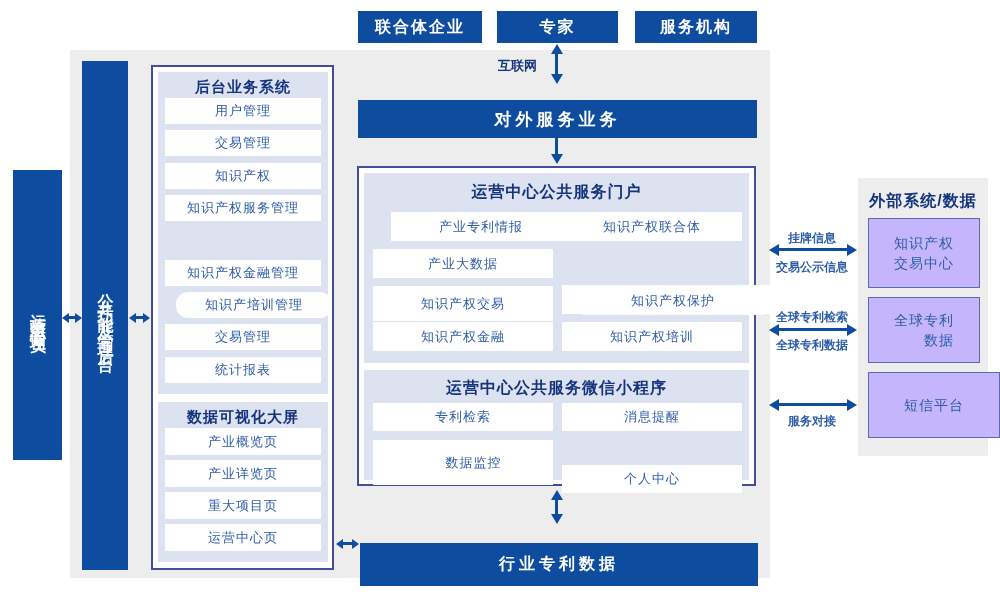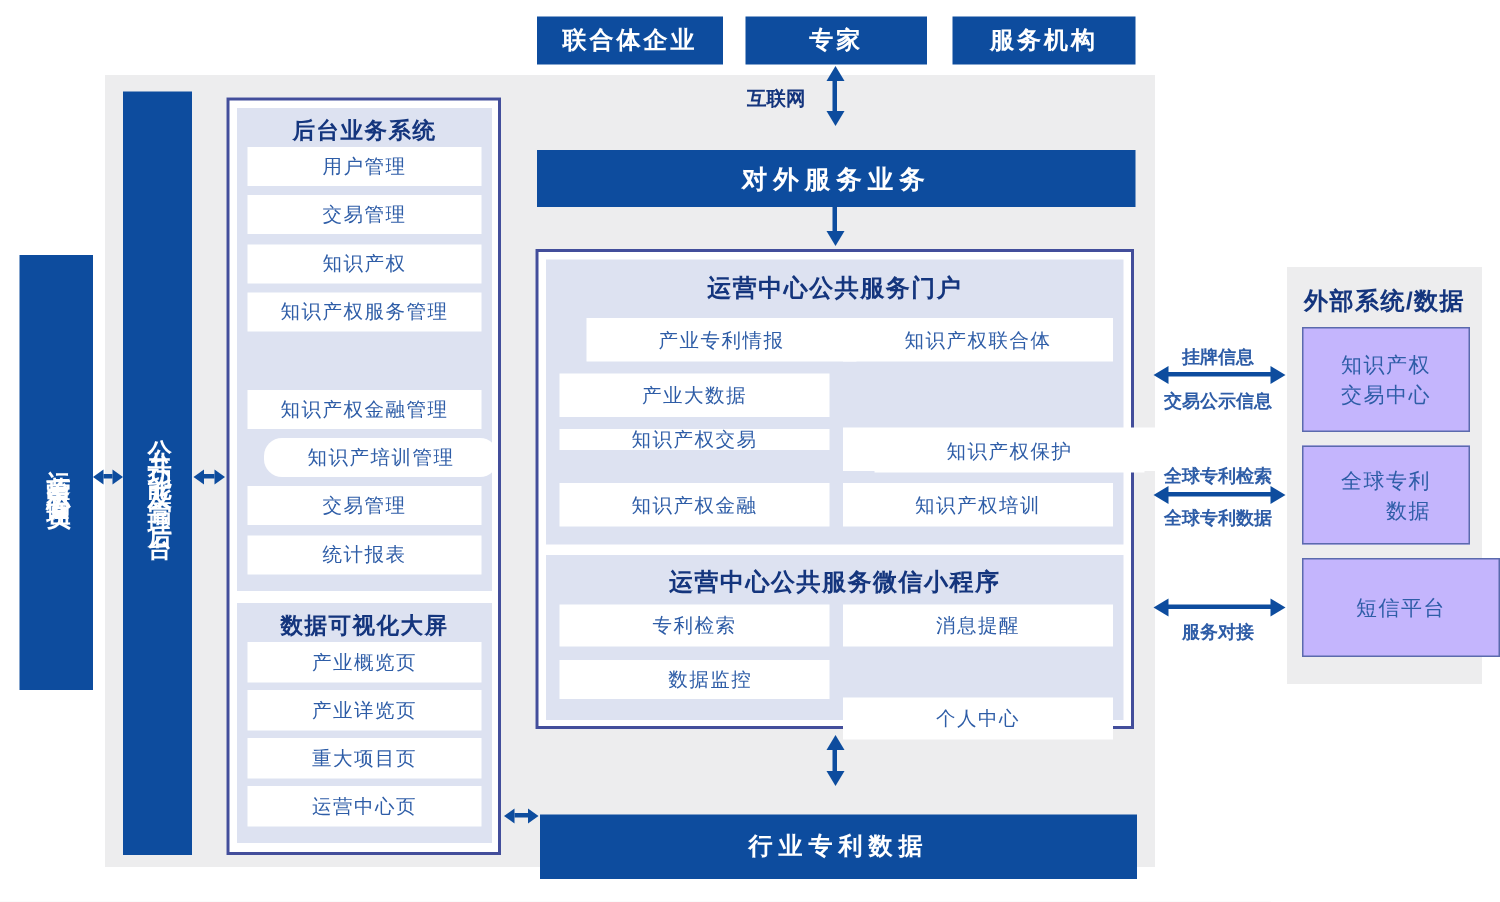--- a/index.html
+++ b/index.html
@@ -85,30 +85,30 @@
   <div class="item" style="left:165px;top:524px;width:156px;height:27px;">运营中心页</div>
 
   <div class="panel" style="left:357px;top:166px;width:399px;height:320px;"></div>
 
   <div class="lightpanel" style="left:364px;top:173px;width:385px;height:190px;"></div>
   <div class="ptitle" style="left:364px;top:182px;width:385px;font-size:16px;">运营中心公共服务门户</div>
   <div class="item" style="left:373px;top:212px;width:180px;height:29px;margin-left:18px;">产业专利情报</div>
   <div class="item" style="left:562px;top:212px;width:180px;height:29px;">知识产权联合体</div>
   <div class="item" style="left:373px;top:249px;width:180px;height:29px;">产业大数据</div>
   <div class="item" style="left:562px;top:249px;width:208px;height:29px;margin-top:36px;">知识产权服务</div>
-  <div class="item" style="left:373px;top:286px;width:180px;height:14px;">知识产权交易</div>
+  <div class="item" style="left:373px;top:286px;width:180px;height:35px;">知识产权交易</div>
   <div class="item" style="left:562px;top:286px;width:180px;height:29px;margin-left:21px;">知识产权保护</div>
   <div class="item" style="left:373px;top:322px;width:180px;height:29px;">知识产权金融</div>
   <div class="item" style="left:562px;top:322px;width:180px;height:29px;">知识产权培训</div>
 
   <div class="lightpanel" style="left:364px;top:370px;width:385px;height:110px;"></div>
   <div class="ptitle" style="left:364px;top:378px;width:385px;font-size:16px;">运营中心公共服务微信小程序</div>
   <div class="item" style="left:373px;top:403px;width:180px;height:28px;">专利检索</div>
   <div class="item" style="left:562px;top:403px;width:180px;height:28px;">消息提醒</div>
-  <div class="item" style="left:373px;top:440px;width:180px;height:26px;padding-left:21px;">数据监控</div>
+  <div class="item" style="left:373px;top:440px;width:180px;height:45px;padding-left:21px;">数据监控</div>
   <div class="item" style="left:562px;top:465px;width:180px;height:28px;">个人中心</div>
 
   <div class="varrow" style="left:555px;top:499px;height:16px;"></div>
 
   <div class="bluebox hbar" style="left:360px;top:527px;width:398px;height:43px;font-size:16px;">行业专利数据</div>
 
   <div class="harrow sm" style="left:343px;top:542px;width:9px;"></div>
 
   <div class="harrow" style="left:778px;top:248px;width:70px;"></div>
   <div class="alabel" style="top:230px;">挂牌信息</div>

